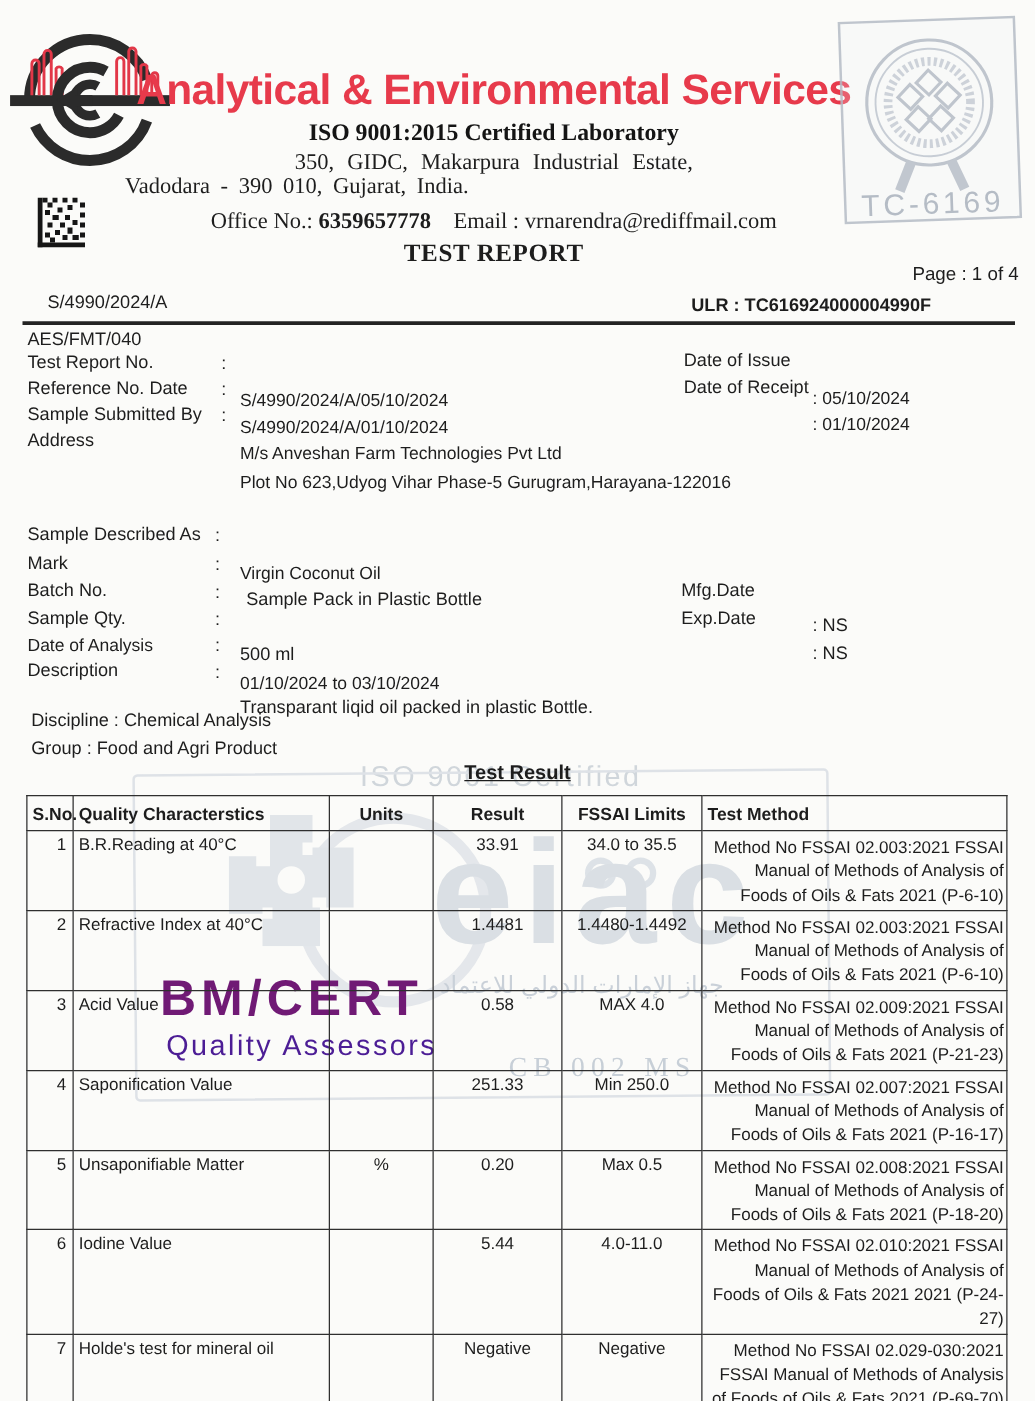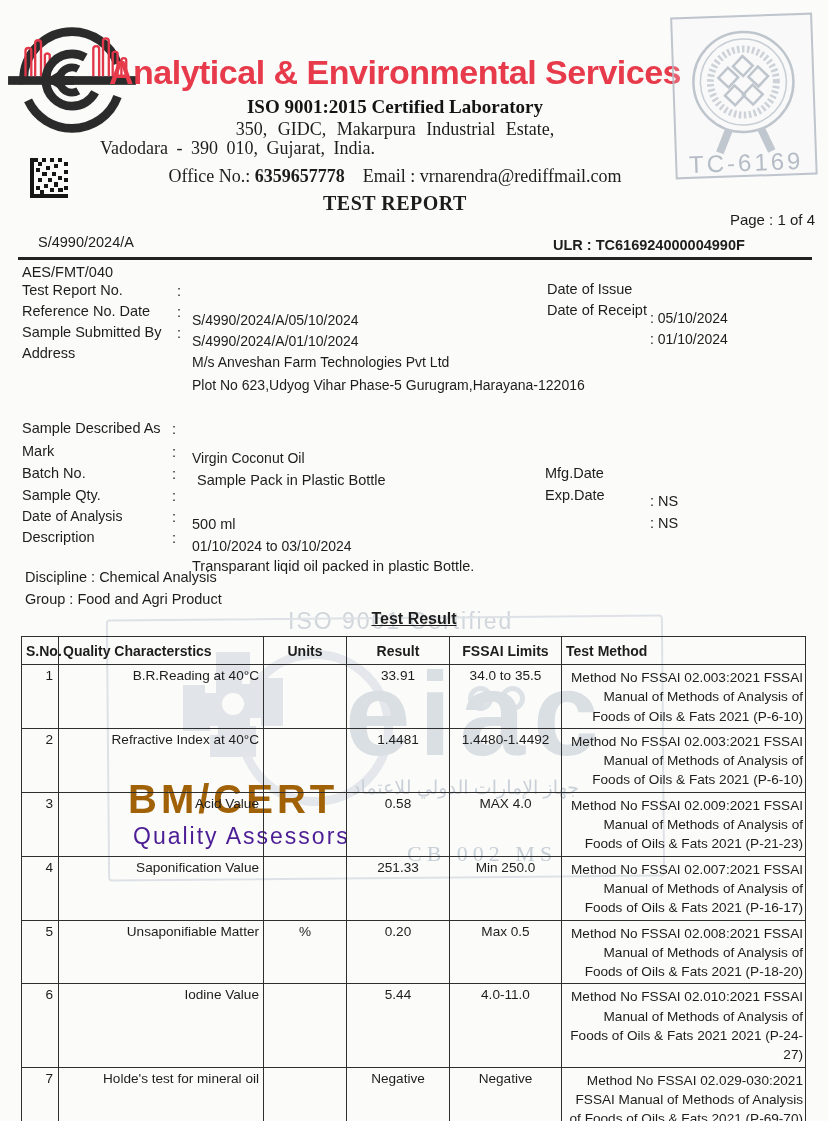--- a/index.html
+++ b/index.html
@@ -36,37 +36,37 @@
   
   .results{left:21px;top:636px;width:785px;border-collapse:collapse;
     position:absolute;table-layout:fixed;z-index:2;background:transparent;}
   .results th,.results td{border:1.5px solid #2f2f2f;padding:3px 4px 2px 4px;
     vertical-align:top;font-size:13.6px;background:transparent;}
   .results th{font-weight:bold;font-size:14px;height:22px;vertical-align:middle;}
   .c-sno{width:37px;} .c-qc{width:205px;} .c-units{width:83px;}
   .c-res{width:103px;} .c-lim{width:112px;}
   .th-center{text-align:center;} .th-left{text-align:left;}
   td.sno{text-align:right;padding-right:5px;}
-  td.qc{text-align:right;margin-top:24px;}
+  td.qc{text-align:left;margin-top:24px;}
   td.units{text-align:center;}
   td.res{text-align:center;}
   td.lim{text-align:center;}
   td.method{text-align:right;line-height:1.42;padding-right:2px;}
   
   .wm{position:absolute;z-index:1;pointer-events:none;}
   .wm-iso{left:288px;top:608px;font-size:23px;letter-spacing:2px;color:#d0d6db;}
   .wm-circle{left:237px;top:650px;width:138px;height:138px;border:9px solid #e4e7eb;border-radius:50%;}
   .wm-dot{width:15px;height:15px;border:5px solid #dde2e7;border-radius:50%;display:inline-block;margin-right:7px;}
   .wm-dots{left:468px;top:686px;}
   .wm-eiac{left:345px;top:655px;font-size:118px;font-weight:bold;color:#dadfe4;letter-spacing:8px;line-height:1;}
   .wm-ar{left:352px;top:776px;font-size:19px;color:#c9d0d8;}
   .wm-en{left:352px;top:800px;font-size:13.5px;color:#ced4db;letter-spacing:1px;}
   .wm-cb{left:407px;top:841px;font-family:"Liberation Serif",serif;font-size:22px;color:#c7cfd7;letter-spacing:5px;}
   .wm-rect{left:107px;top:617px;width:553px;height:258px;border:2px solid #dee2e7;border-radius:4px;transform:rotate(-.5deg);}
-  .wm-bm{left:128px;top:777px;font-size:40px;font-weight:bold;color:#a16207;letter-spacing:4px;}
+  .wm-bm{left:128px;top:777px;font-size:40px;font-weight:bold;color:#701a75;letter-spacing:4px;}
   .wm-bmsub{left:133px;top:823px;font-size:23px;color:#4c1d95;letter-spacing:2px;}
   .z2{z-index:2;}
 </style>
 </head>
 <body>
 
 <div class="page">
 
   <div class="wm wm-iso">ISO 9001 Certified</div>
   <div class="wm wm-rect"></div>

